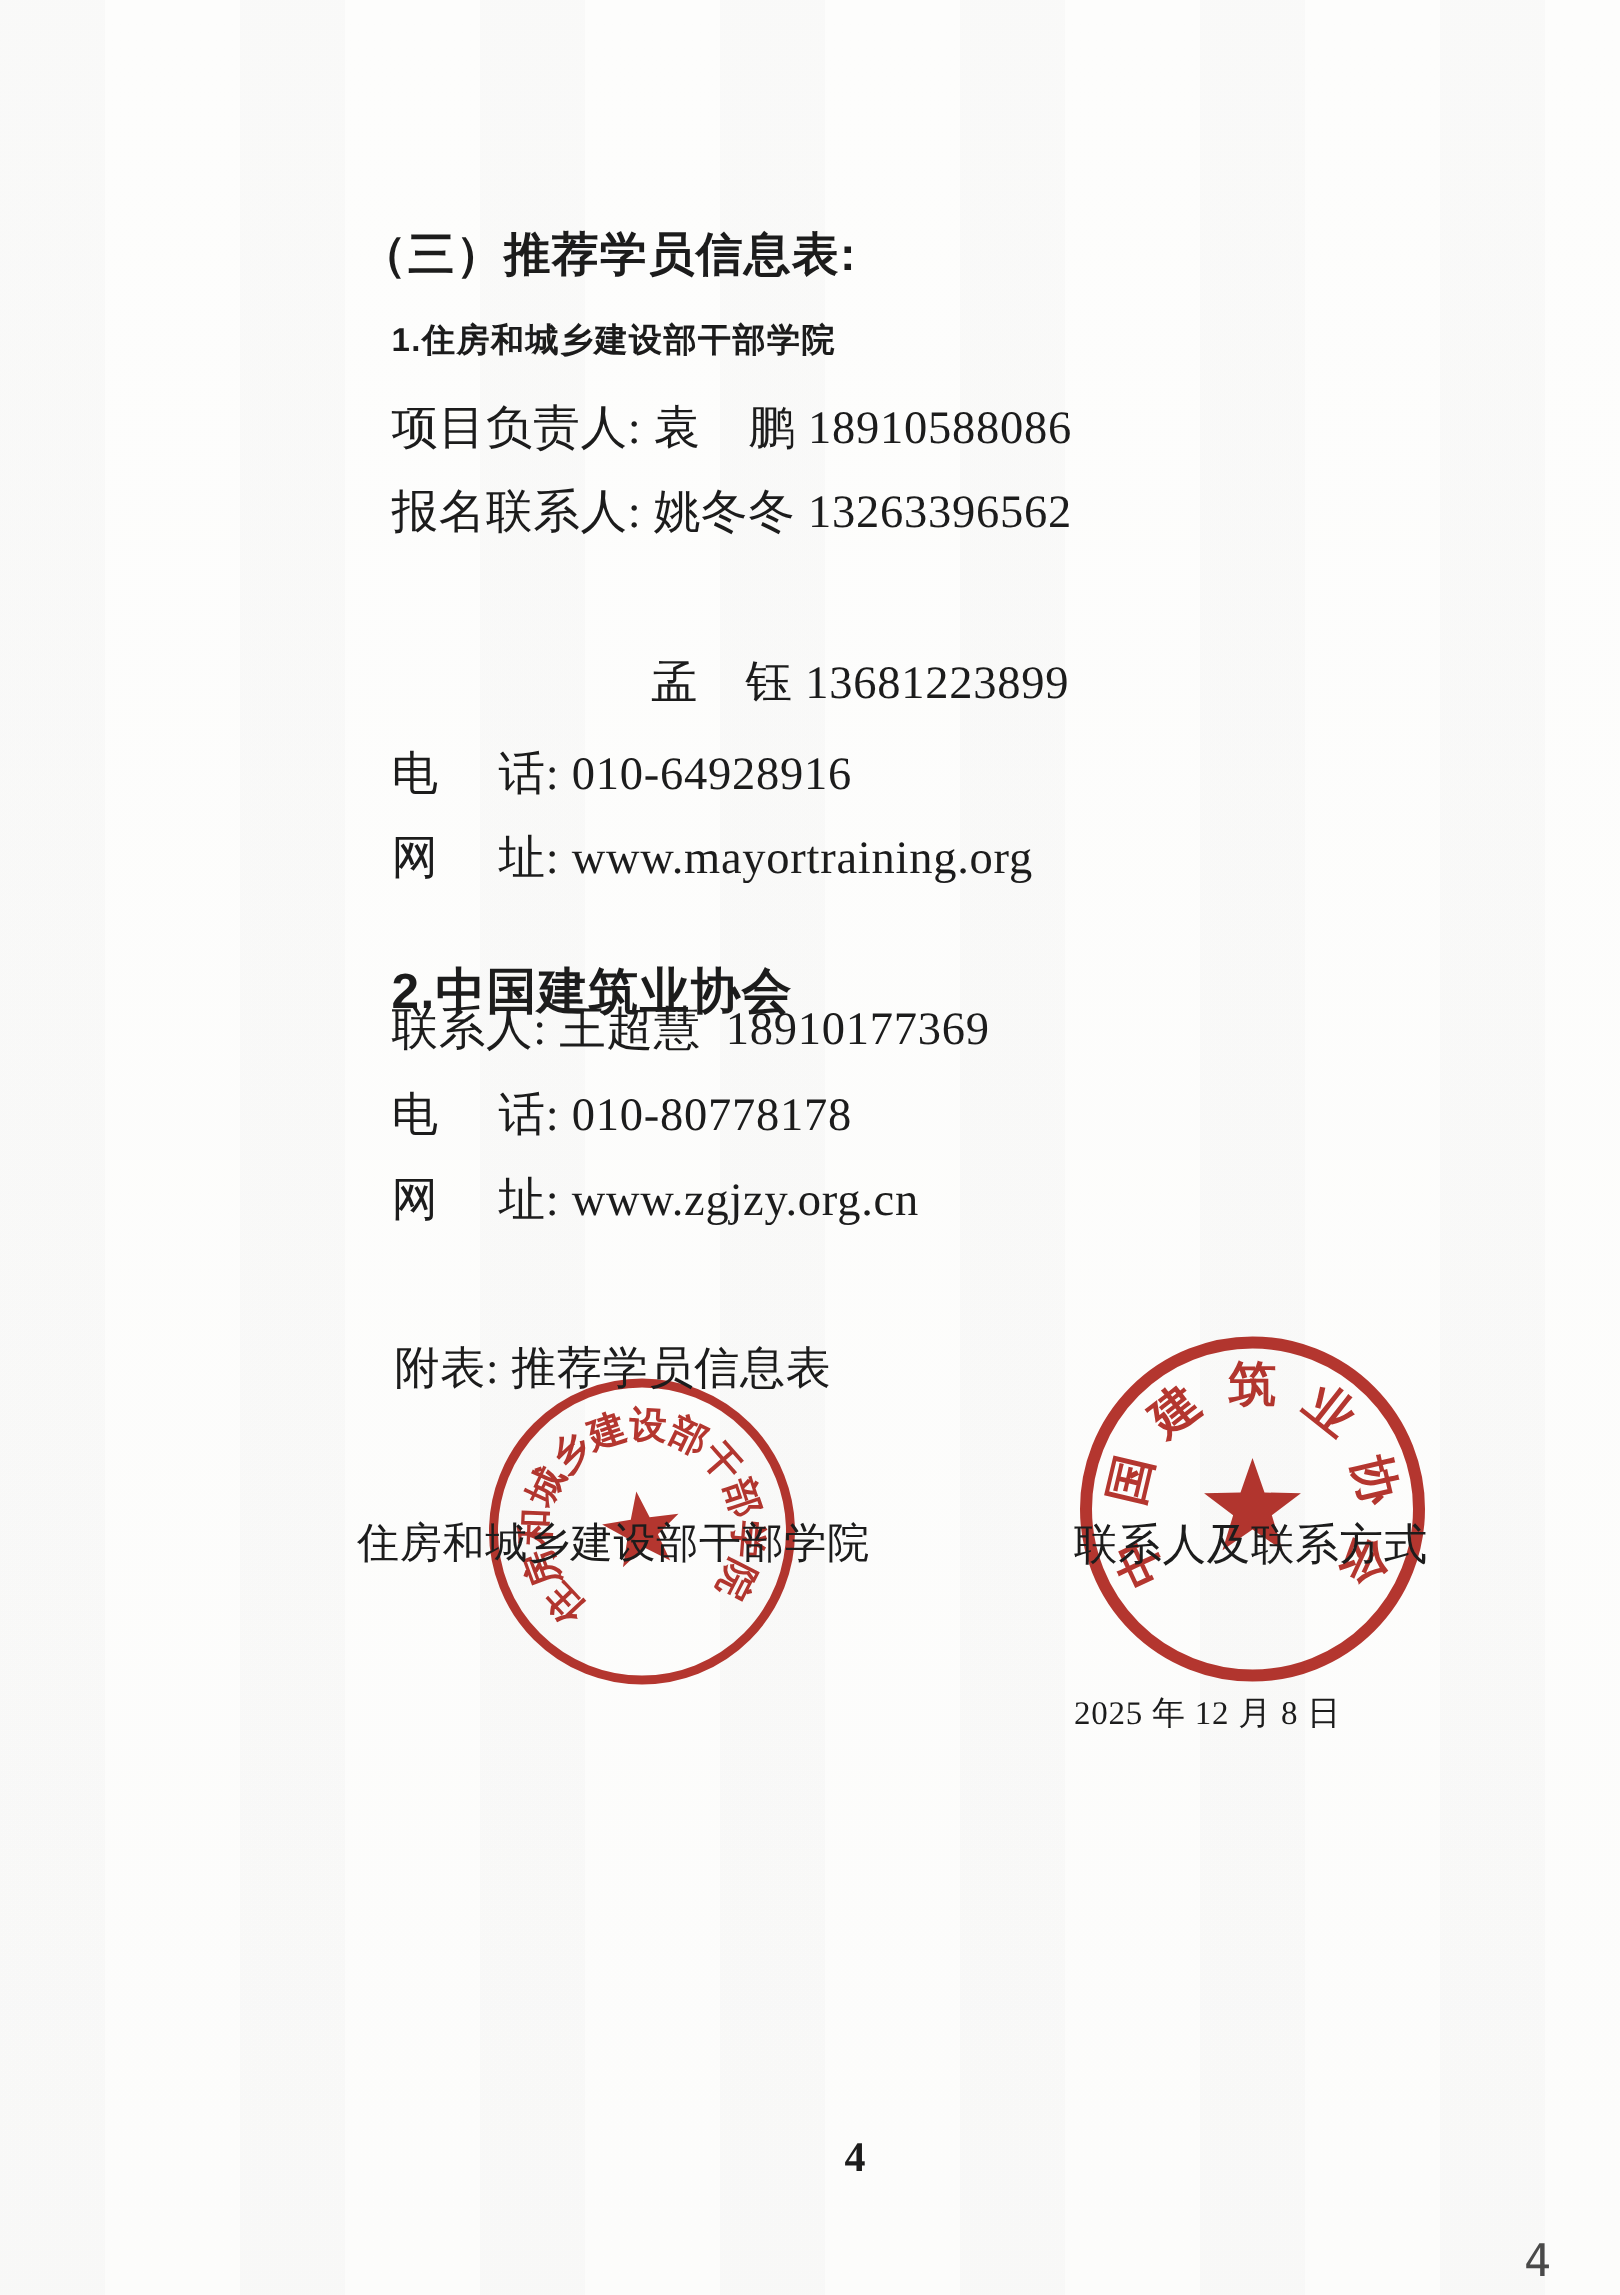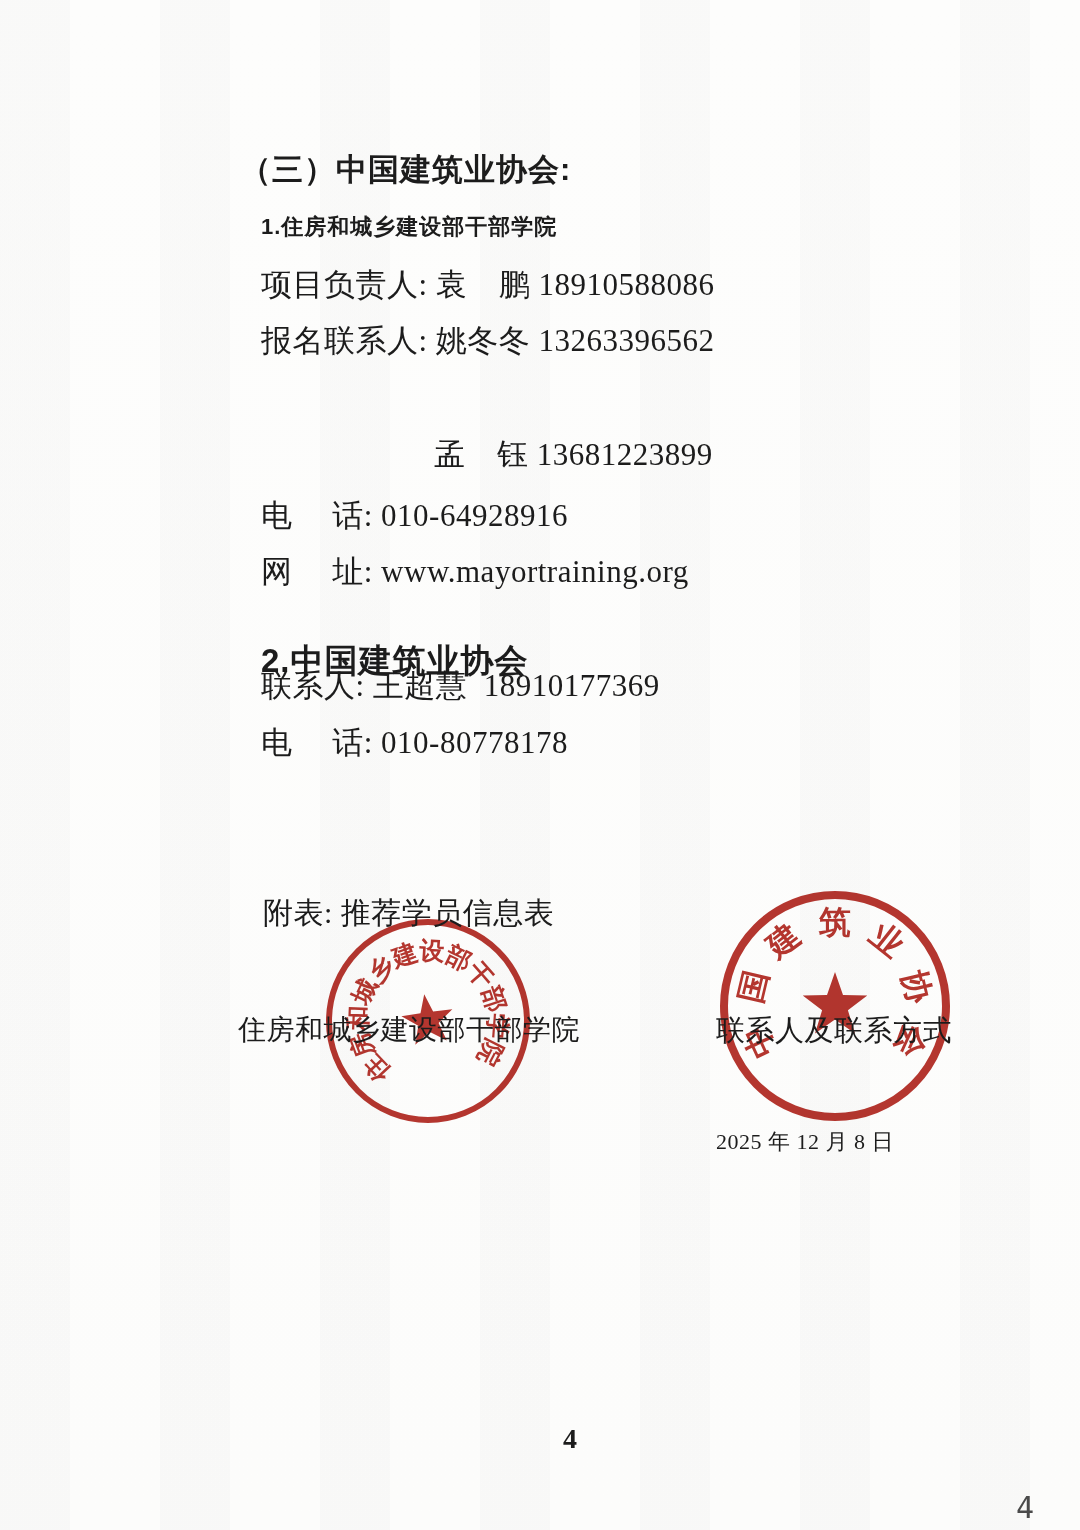--- a/index.html
+++ b/index.html
@@ -74,32 +74,33 @@
         <text transform="translate(758.9 1041.5) rotate(-115.0)" fill="#b0251d" font-size="32" text-anchor="middle" dominant-baseline="central">中</text>
         <text transform="translate(753.3 986.6) rotate(-76.7)" fill="#b0251d" font-size="32" text-anchor="middle" dominant-baseline="central">国</text>
         <text transform="translate(782.9 940.1) rotate(-38.3)" fill="#b0251d" font-size="32" text-anchor="middle" dominant-baseline="central">建</text>
         <text transform="translate(835.0 922.0) rotate(0.0)" fill="#b0251d" font-size="32" text-anchor="middle" dominant-baseline="central">筑</text>
         <text transform="translate(887.1 940.1) rotate(38.3)" fill="#b0251d" font-size="32" text-anchor="middle" dominant-baseline="central">业</text>
         <text transform="translate(916.7 986.6) rotate(76.7)" fill="#b0251d" font-size="32" text-anchor="middle" dominant-baseline="central">协</text>
         <text transform="translate(911.1 1041.5) rotate(115.0)" fill="#b0251d" font-size="32" text-anchor="middle" dominant-baseline="central">会</text>
       </g>
   </svg>
 
-  <div class="l hei title">（三）中国建筑业协会:</div>
+  <div class="l hei title">（三）推荐学员信息表:</div>
 
   <div class="l hei org1-name">1.住房和城乡建设部干部学院</div>
   <div class="l org1-lead">项目负责人: 袁　鹏 18910588086</div>
   <div class="l org1-c1">报名联系人: 姚冬冬 13263396562</div>
   <div class="l org1-c3">孟　钰 13681223899</div>
   <div class="l org1-phone">电　 话: 010-64928916</div>
   <div class="l org1-web">网　 址: www.mayortraining.org</div>
 
   <div class="l hei org2-name">2.中国建筑业协会</div>
   <div class="l org2-contact">联系人: 王超慧  18910177369</div>
   <div class="l org2-phone">电　 话: 010-80778178</div>
+  <div class="l org2-web">网　 址: www.zgjzy.org.cn</div>
 
   <div class="l attach">附表: 推荐学员信息表</div>
 
   <div class="l sig-left">住房和城乡建设部干部学院</div>
   <div class="l sig-right">联系人及联系方式</div>
   <div class="l date">2025 年 12 月 8 日</div>
 
   <div class="l pnum-center">4</div>
   <div class="l pnum-corner">4</div>
 </div>

